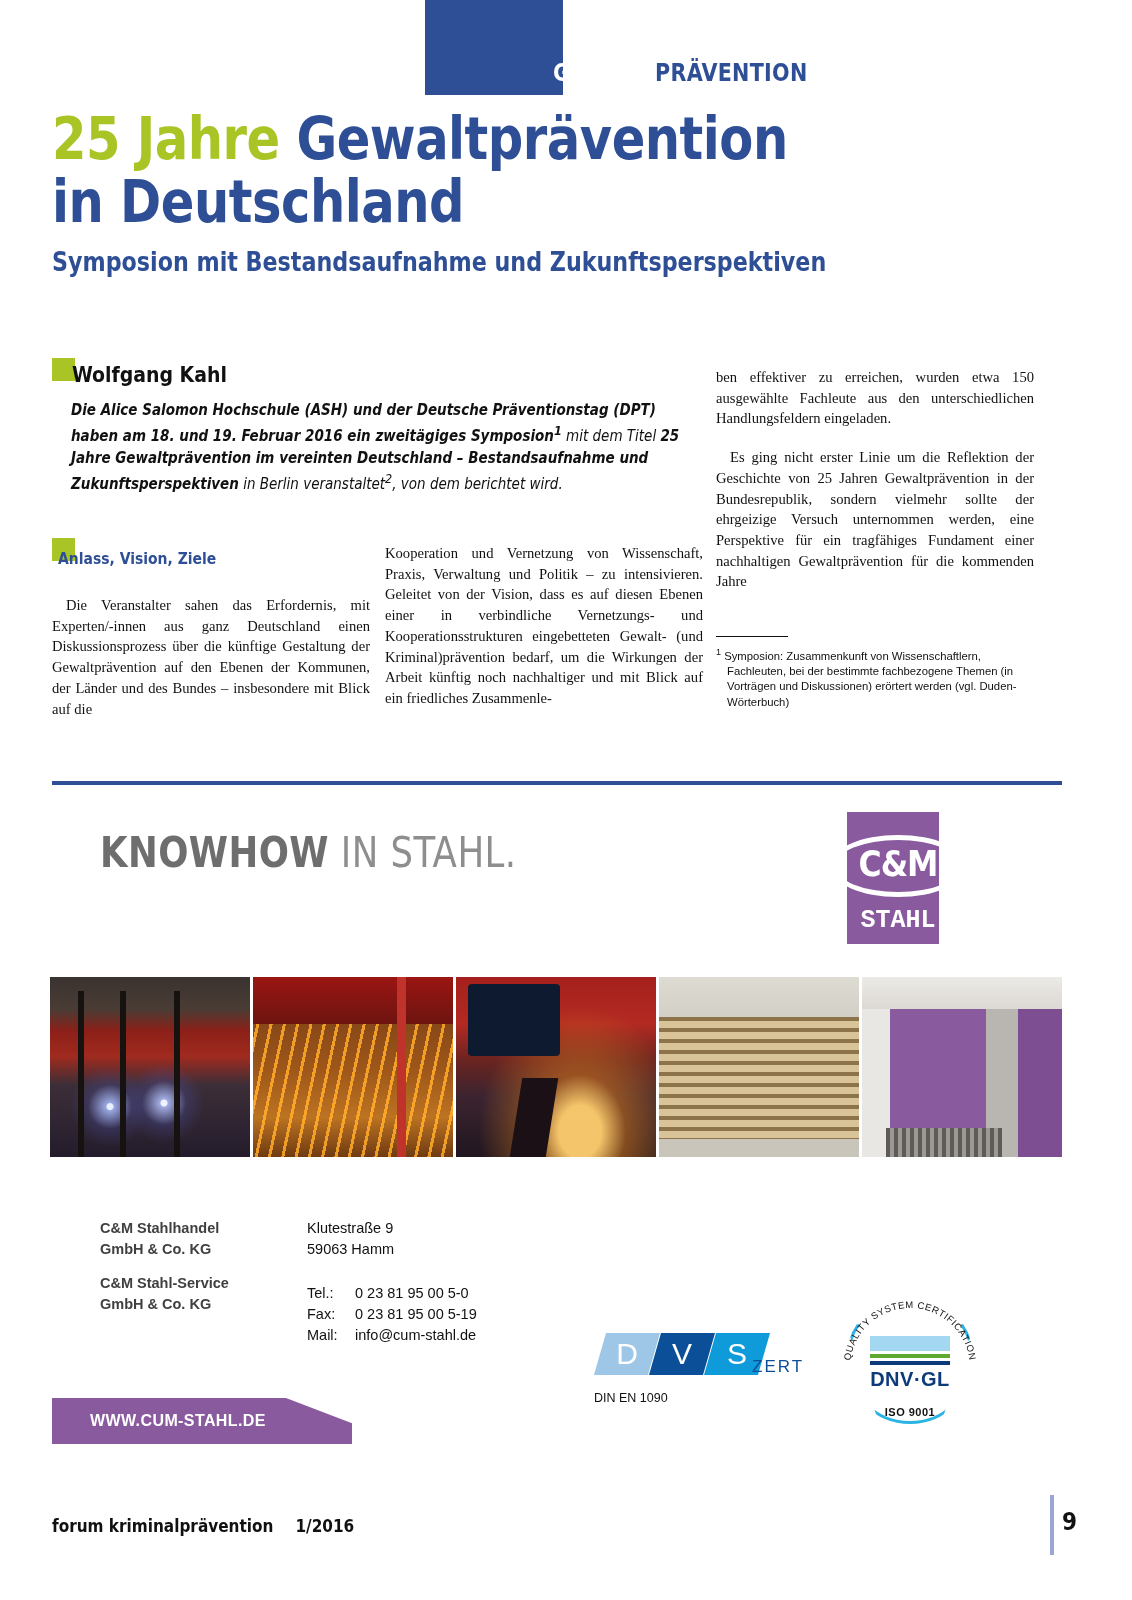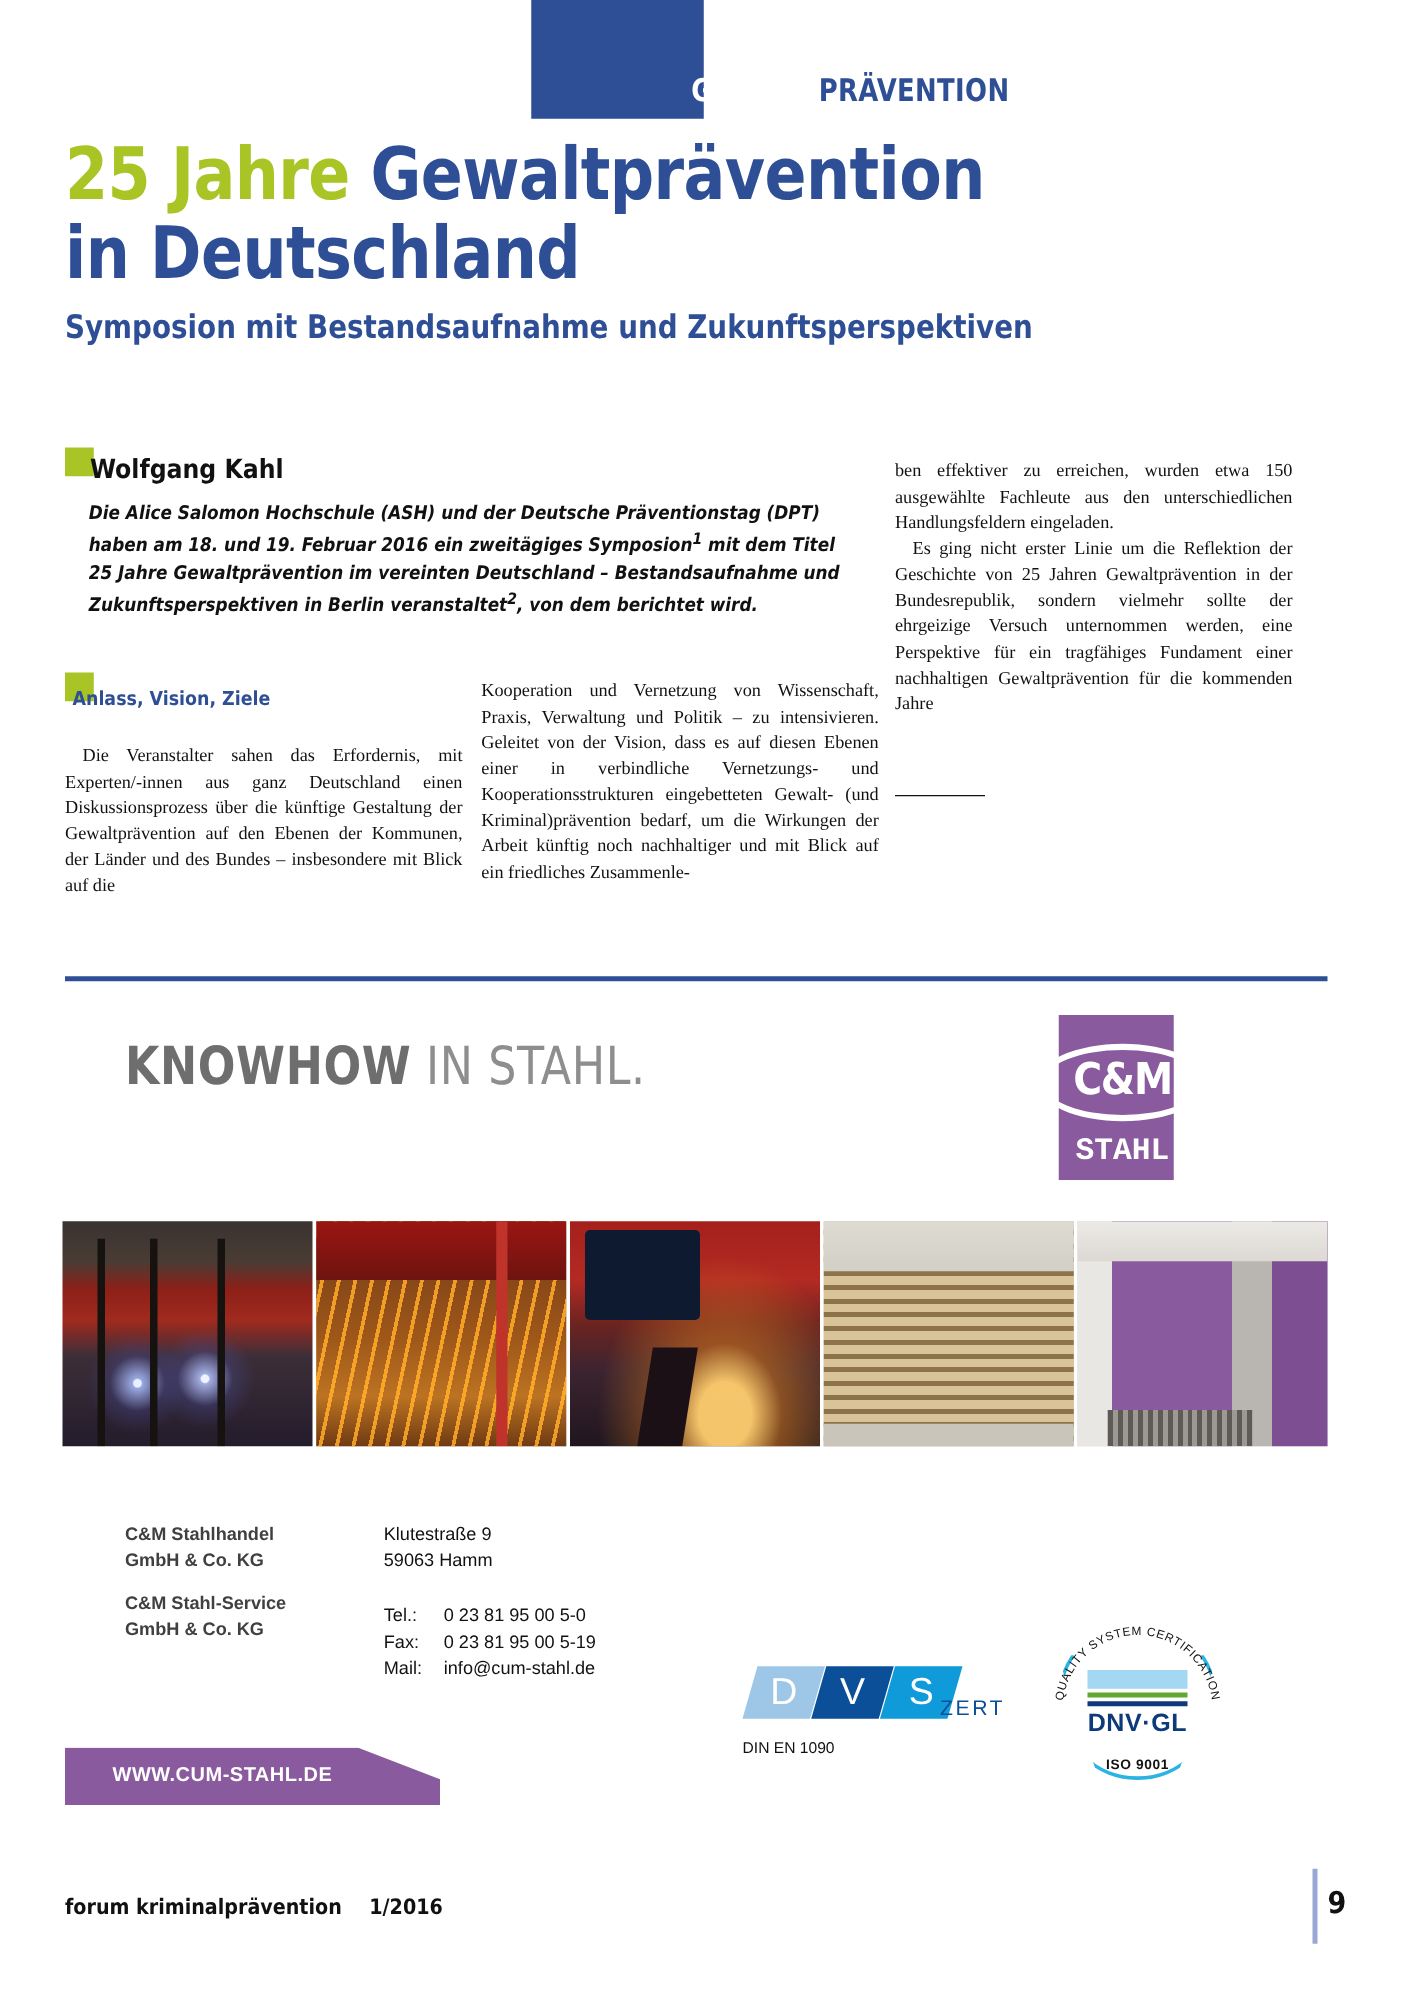--- a/index.html
+++ b/index.html
@@ -118,34 +118,34 @@
     left: 71px;
     top: 400px;
     width: 620px;
     font-size: 15px;
     line-height: 1.46;
     font-style: italic;
     font-weight: bold;
     font-family: "DejaVu Sans Condensed", "Liberation Sans Narrow", "Liberation Sans", sans-serif;
     color: #111;
   }
-  #intro-para .light { font-weight: bold; }
+  #intro-para .light { font-weight: normal; }
 
   .section-head {
     position: absolute;
     left: 58px;
     top: 550px;
     font-size: 15.5px;
     font-weight: bold;
     font-family: "DejaVu Sans Condensed", "Liberation Sans Narrow", "Liberation Sans", sans-serif;
     color: #2e4f96;
   }
 
   .col p { margin: 0; }
-  .col p + p { text-indent: 14px; }
+  .col p + p { text-indent: 14px; margin-top: 18px; }
 
   
   #footnotes {
     position: absolute;
     left: 716px;
     top: 636px;
     width: 318px;
     font-size: 11.3px;
     line-height: 1.36;
     color: #111;
@@ -561,20 +561,24 @@
   <p>Kooperation und Vernetzung von Wissenschaft, Praxis, Verwaltung und Politik – zu intensivieren. Geleitet von der Vision, dass es auf diesen Ebenen einer in verbindliche Vernetzungs- und Kooperationsstrukturen eingebetteten Gewalt- (und Kriminal)prävention bedarf, um die Wirkungen der Arbeit künftig noch nachhaltiger und mit Blick auf ein friedliches Zusammenle-</p>
 </div>
 
 <div class="col" id="col-right" style="top:367px;">
   <p>ben effektiver zu erreichen, wurden etwa 150 ausgewählte Fachleute aus den unterschiedlichen Handlungsfeldern eingeladen.</p>
   <p>Es ging nicht erster Linie um die Reflektion der Geschichte von 25 Jahren Gewaltprävention in der Bundesrepublik, sondern vielmehr sollte der ehrgeizige Versuch unternommen werden, eine Perspektive für ein tragfähiges Fundament einer nachhaltigen Gewaltprävention für die kommenden Jahre</p>
 </div>
 
 <div id="footnotes">
   <div class="rule"></div>
+  <div class="fn">
+    <sup>1</sup>
+    <span>Symposion: Zusammenkunft von Wissenschaftlern, Fachleuten, bei der bestimmte fachbezogene Themen (in Vorträgen und Diskussionen) erörtert werden (vgl. Duden-Wörterbuch)</span>
+  </div>
 </div>
 
 <div id="ad-rule"></div>
 
 <div id="knowhow">
   <span class="kw-bold">KNOWHOW</span><span class="kw-reg"> IN STAHL.</span>
 </div>
 
 <div id="cm-logo">
   <div class="ellipse"></div>

